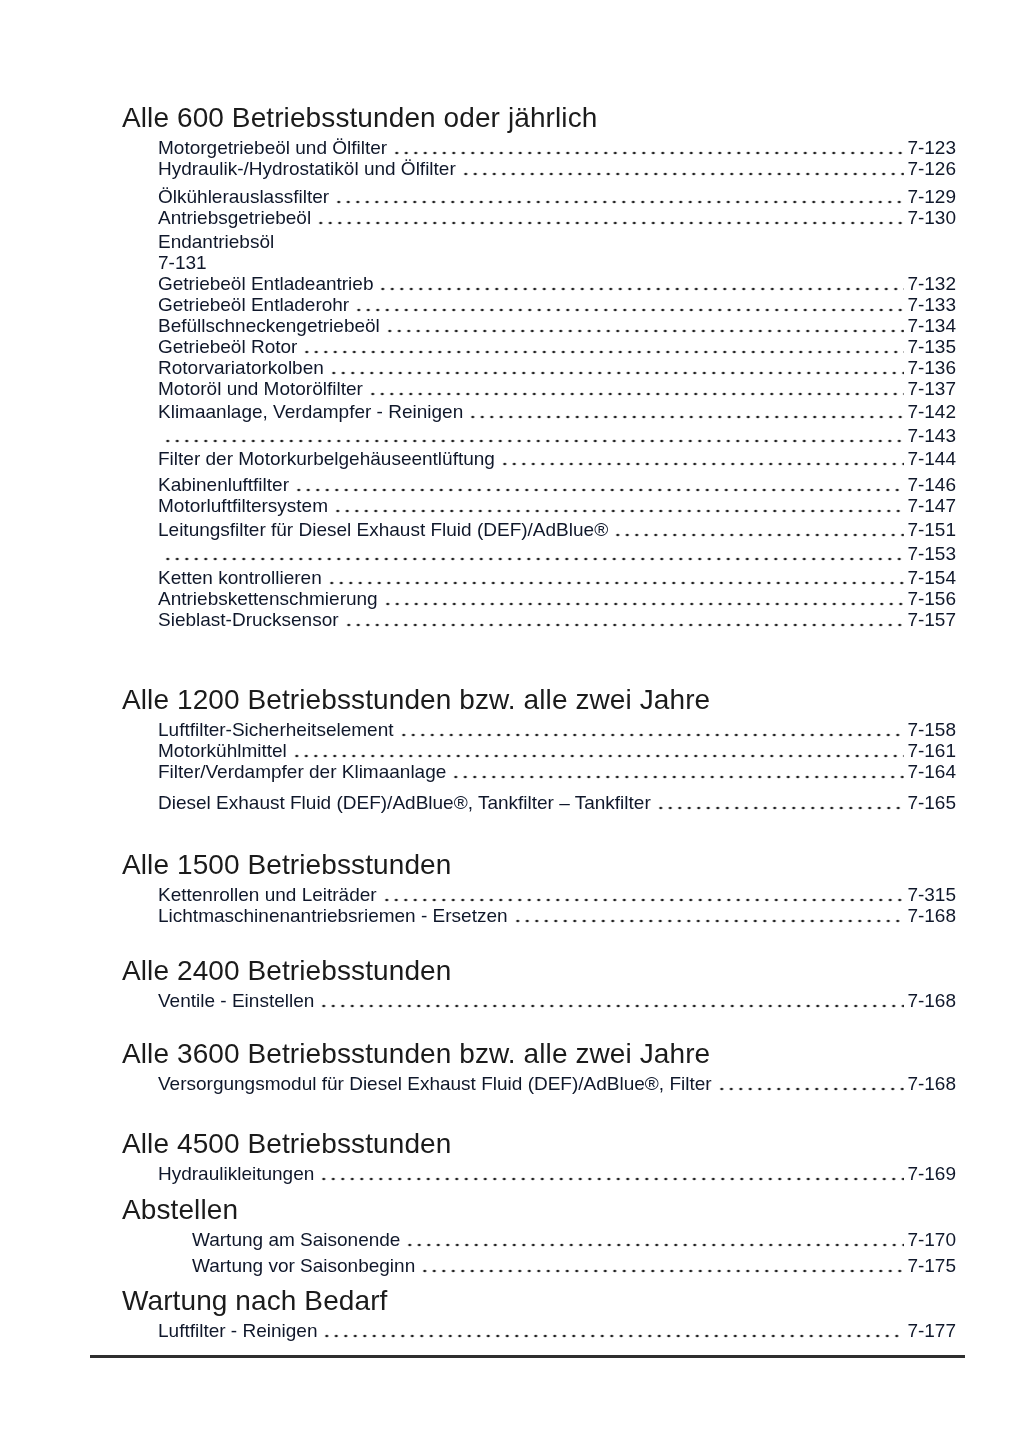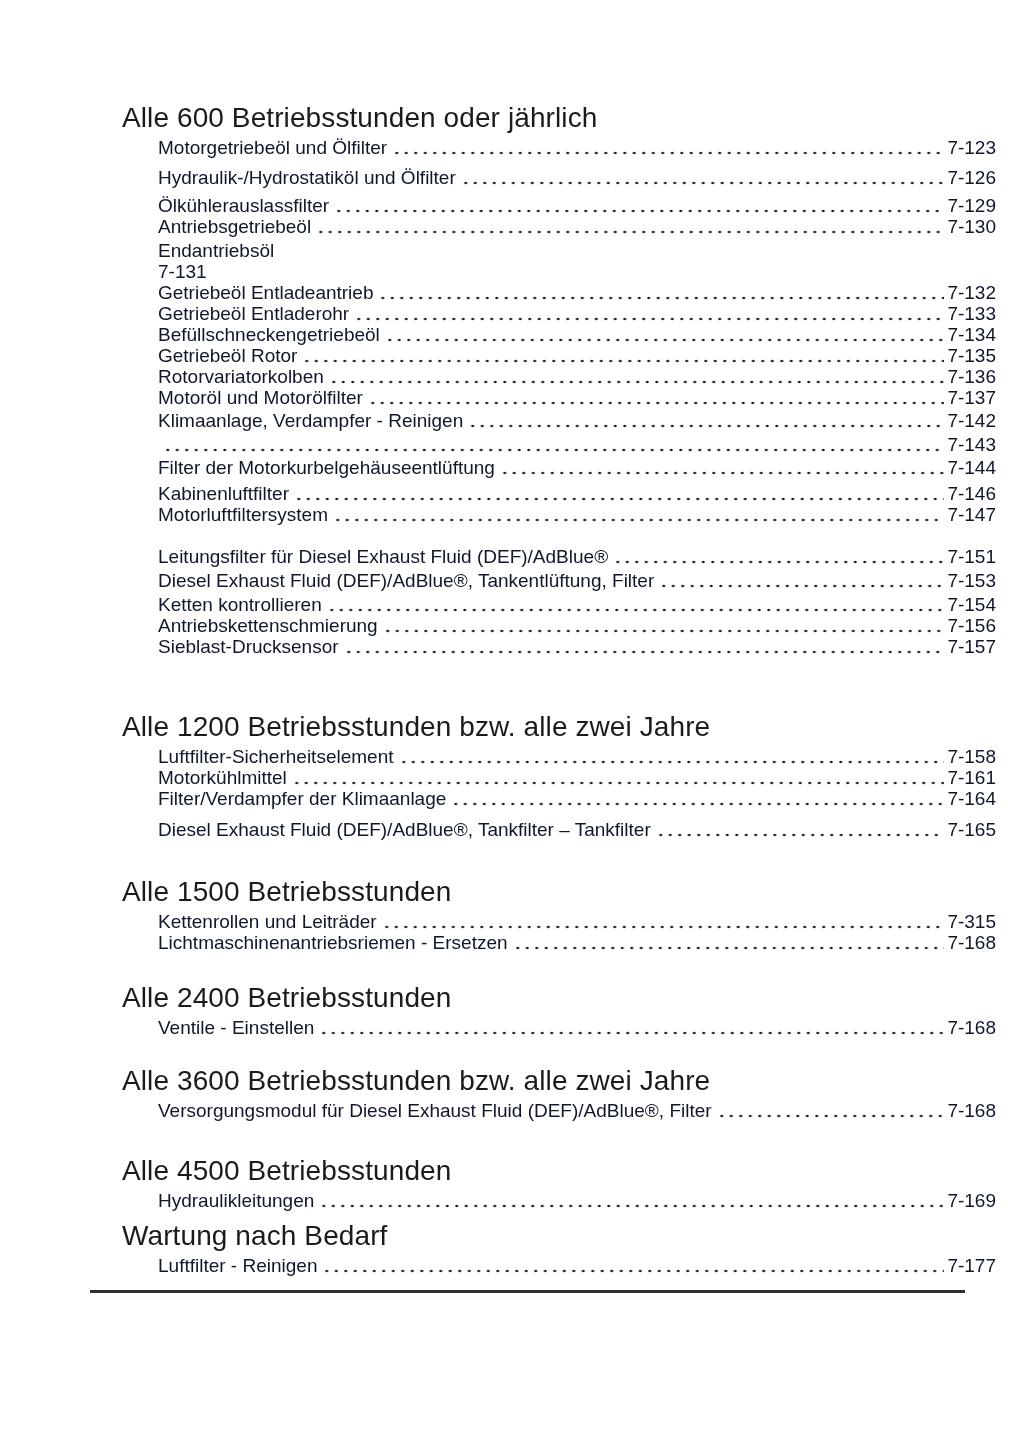--- a/index.html
+++ b/index.html
@@ -9,21 +9,21 @@
   }
   body {
     width: 1024px;
     min-height: 1447px;
     font-family: "Liberation Sans", sans-serif;
     color: #1e1e1e;
     overflow: hidden;
   }
   .page {
     padding-top: 103px;
-    padding-right: 28px;
+    padding-right: 68px;
     box-sizing: border-box;
     width: 1024px;
   }
   .section-heading {
     font-size: 28px;
     line-height: 30px;
     font-weight: 400;
     color: #1b1b1b;
     margin-left: 122px;
     margin-bottom: 3px;
@@ -65,21 +65,21 @@
 
 <main class="page">
   <div id="sections-root">
       <section class="toc-section">
         <div class="section-heading">Alle 600 Betriebsstunden oder jährlich</div>
         <div class="toc-row">
           <span class="entry-label">Motorgetriebeöl und Ölfilter</span>
           <span class="dots"></span>
           <span class="entry-page">7-123</span>
         </div>
-        <div class="toc-row" style="margin-top: 9px;">
+        <div class="toc-row" style="margin-top: 0;">
           <span class="entry-label">Hydraulik-/Hydrostatiköl und Ölfilter</span>
           <span class="dots"></span>
           <span class="entry-page">7-126</span>
         </div>
         <div class="toc-row" style="margin-top: 7px;">
           <span class="entry-label">Ölkühlerauslassfilter</span>
           <span class="dots"></span>
           <span class="entry-page">7-129</span>
         </div>
         <div class="toc-row">
@@ -139,27 +139,26 @@
         <div class="toc-row" style="margin-top: 5px;">
           <span class="entry-label">Kabinenluftfilter</span>
           <span class="dots"></span>
           <span class="entry-page">7-146</span>
         </div>
         <div class="toc-row">
           <span class="entry-label">Motorluftfiltersystem</span>
           <span class="dots"></span>
           <span class="entry-page">7-147</span>
         </div>
-        <div class="toc-row" style="margin-top: 21px;">
+        <div class="toc-row" style="margin-top: 3px;">
           <span class="entry-label">Leitungsfilter für Diesel Exhaust Fluid (DEF)/AdBlue®</span>
           <span class="dots"></span>
           <span class="entry-page">7-151</span>
         </div>
         <div class="toc-row" style="margin-top: 3px;">
-          <span class="entry-label">Diesel Exhaust Fluid (DEF)/AdBlue®, Tankentlüftung, Filter</span>
           <span class="dots"></span>
           <span class="entry-page">7-153</span>
         </div>
         <div class="toc-row" style="margin-top: 3px;">
           <span class="entry-label">Ketten kontrollieren</span>
           <span class="dots"></span>
           <span class="entry-page">7-154</span>
         </div>
         <div class="toc-row">
           <span class="entry-label">Antriebskettenschmierung</span>
@@ -223,20 +222,33 @@
           <span class="dots"></span>
           <span class="entry-page">7-168</span>
         </div>
       </section>
       <section class="toc-section" style="margin-top: 35px;">
         <div class="section-heading">Alle 4500 Betriebsstunden</div>
         <div class="toc-row">
           <span class="entry-label">Hydraulikleitungen</span>
           <span class="dots"></span>
           <span class="entry-page">7-169</span>
+        </div>
+      </section>
+      <section class="toc-section" style="margin-top: 11px;">
+        <div class="section-heading">Abstellen</div>
+        <div class="toc-row indented">
+          <span class="entry-label">Wartung am Saisonende</span>
+          <span class="dots"></span>
+          <span class="entry-page">7-170</span>
+        </div>
+        <div class="toc-row indented" style="margin-top: 5px;">
+          <span class="entry-label">Wartung vor Saisonbeginn</span>
+          <span class="dots"></span>
+          <span class="entry-page">7-175</span>
         </div>
       </section>
       <section class="toc-section" style="margin-top: 10px;">
         <div class="section-heading">Wartung nach Bedarf</div>
         <div class="toc-row">
           <span class="entry-label">Luftfilter - Reinigen</span>
           <span class="dots"></span>
           <span class="entry-page">7-177</span>
         </div>
       </section>

